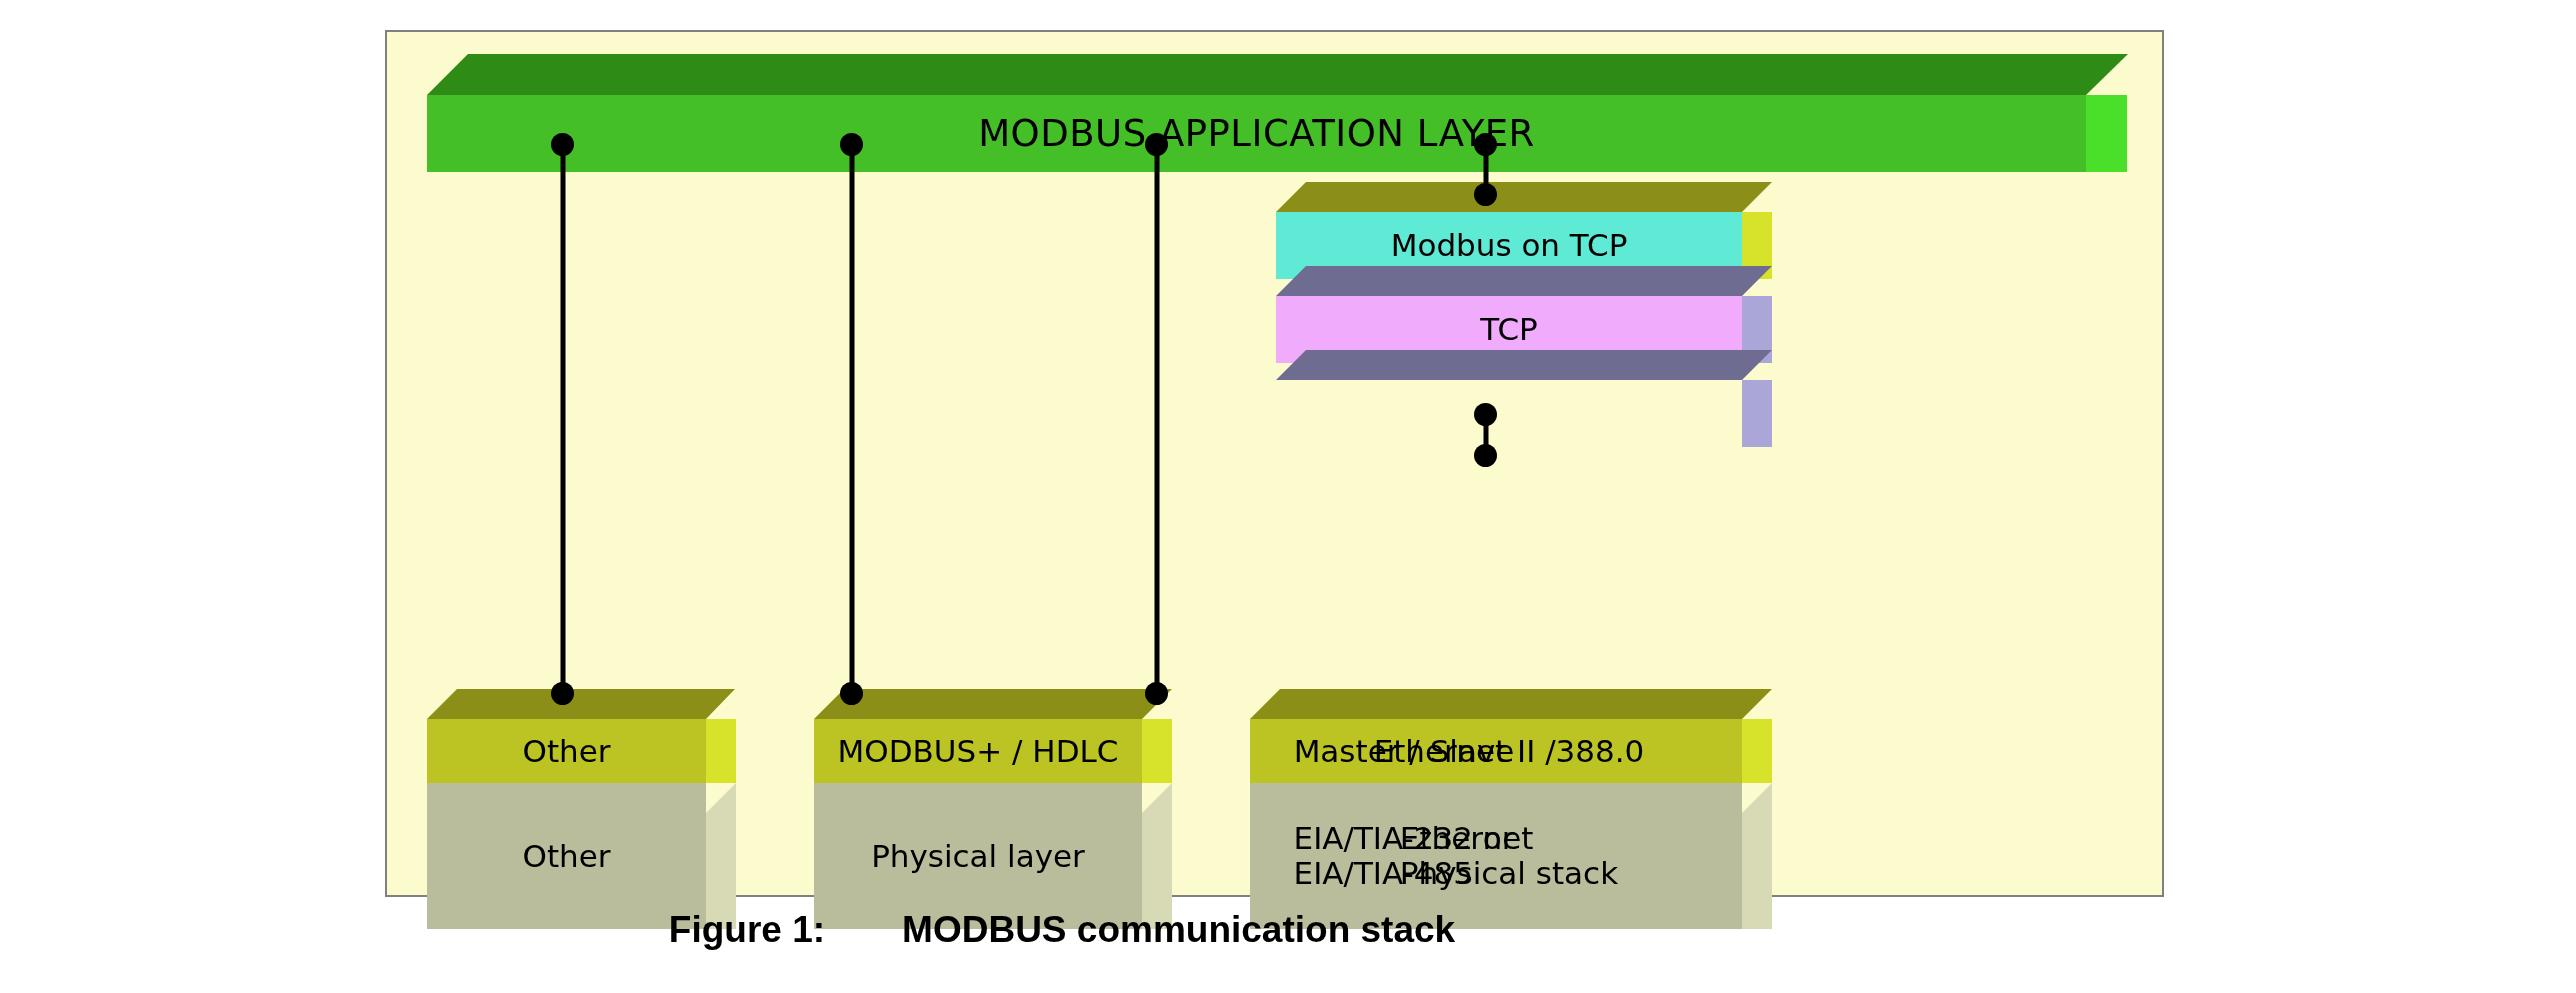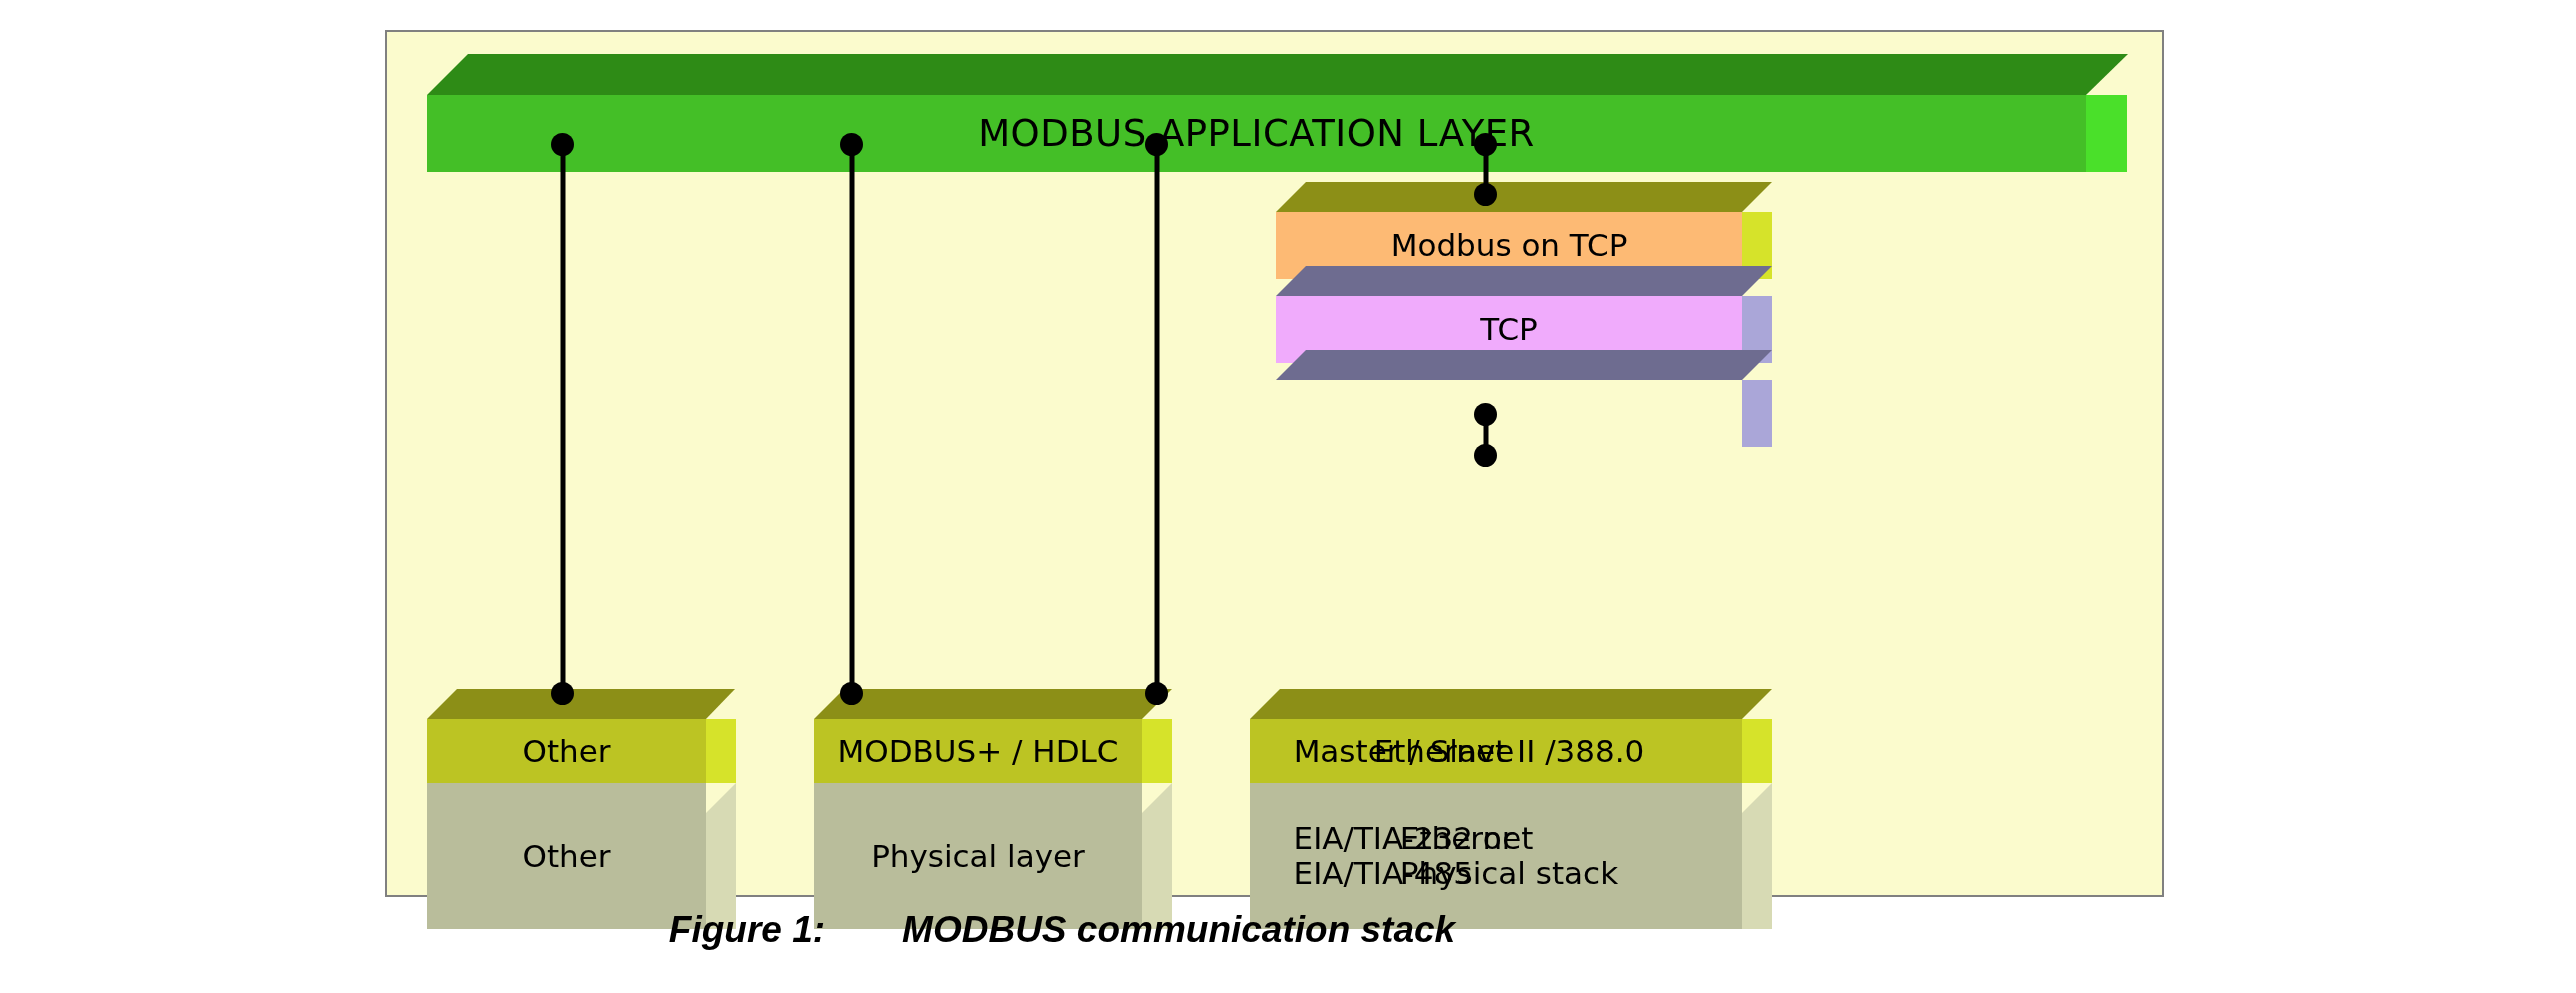--- a/index.html
+++ b/index.html
@@ -92,21 +92,21 @@
   #app-layer .blk-label {
     font-size: 37px;
     letter-spacing: 0.5px;
   }
 
   
   .olive-block .face-top {
     background: #8c8f17;
   }
   .olive-block .face-front {
-    background: #fdba74;
+    background: #5eead4;
   }
   .olive-block .face-side {
     background: #d6e32a;
   }
 
   
   .purple-block .face-top {
     background: #6e6c90;
   }
   .purple-block .face-front {
@@ -247,21 +247,20 @@
     position: absolute;
     left: 0;
     top: 909px;
     width: 2124px;
     text-align: center;
     font-family: "Liberation Sans", sans-serif;
     font-weight: bold;
     font-size: 37px;
     color: #000000;
     white-space: pre;
-    font-style: italic;
   }
   #caption .cap-gap {
     display: inline-block;
     width: 77px;
   }
 </style>
 </head>
 <body>
 
 <div id="root">

